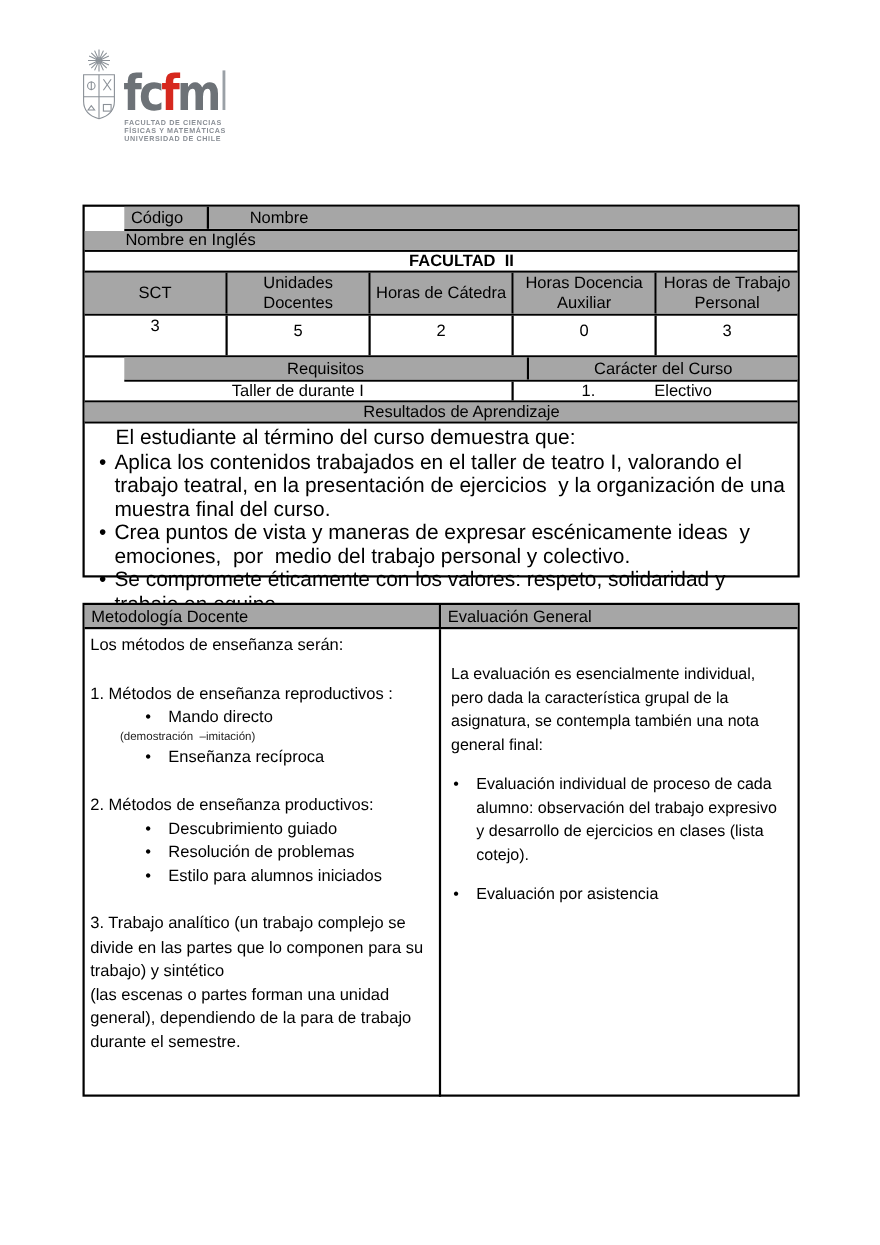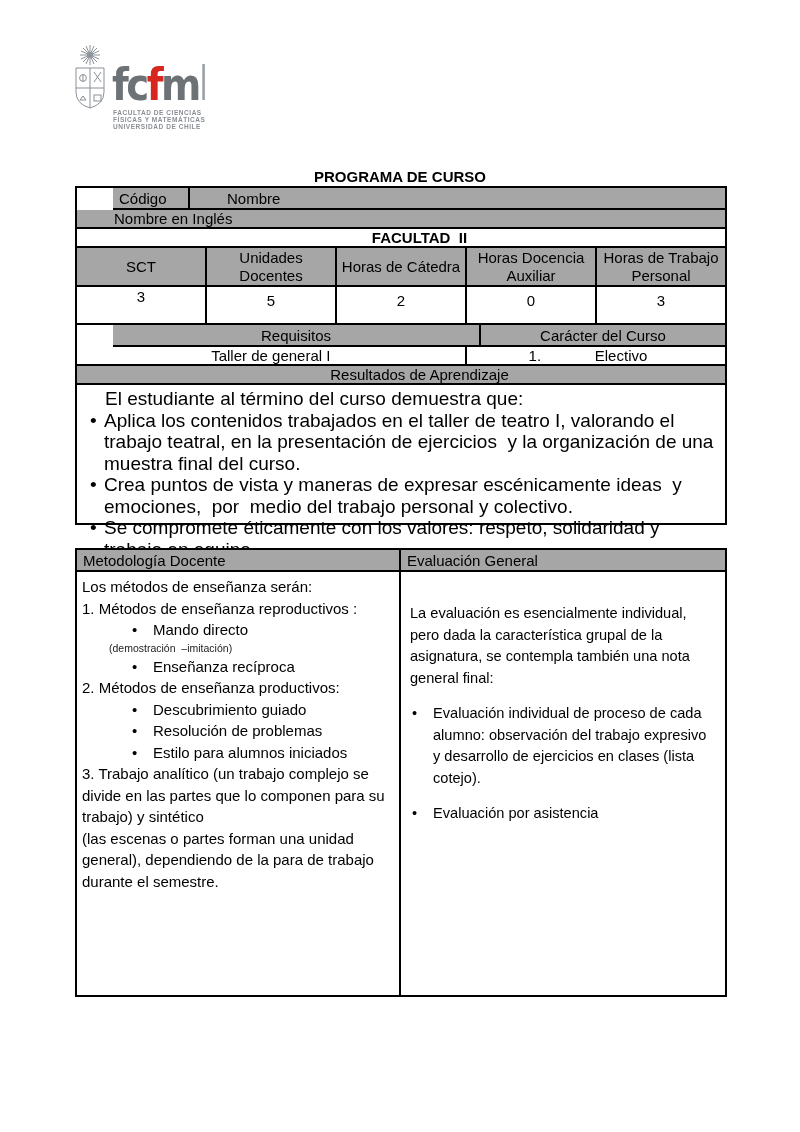--- a/index.html
+++ b/index.html
@@ -59,21 +59,21 @@
   .bullet { flex:none; }
   .learn .bullet { width:17px; padding-left:3px; }
   .bullet::before { content:"\2022"; }
 
   
   .t2 { top:548px; height:449px; }
   .t2 .hdr { height:22px; }
   .t2 .body { display:flex; height:425px; border-bottom:none; }
   .half { width:50%; flex:none; }
   .m-body { padding:4px 6px 0 5px; font-size:15px; line-height:21.5px; }
-  .m-body .sec { }
+  .m-body .sec { margin-top:22px; }
   .m-li { display:flex; padding-left:45px; }
   .m-li .bullet { width:26px; padding-left:5px; }
   .m-note { padding-left:27px; font-size:10.5px; line-height:15px; color:#222; }
   .e-body { padding:0 8px 0 9px; font-size:14.6px; line-height:21.5px; }
   .e-body .intro { margin-top:31px; }
   .e-li { display:flex; margin-top:14px; }
   .e-li .bullet { width:23px; padding-left:2px; }
   .e-li .btxt { flex:1; }
 </style>
 </head>
@@ -107,21 +107,20 @@
       </g>
     </svg>
     <div class="wordmark"><span class="wm-gray">fc</span><span class="wm-red">f</span><span class="wm-gray">m</span><span class="wm-bar"></span></div>
     <div class="faculty">
       <div>FACULTAD DE CIENCIAS</div>
       <div>FÍSICAS Y MATEMÁTICAS</div>
       <div>UNIVERSIDAD DE CHILE</div>
     </div>
   </div>
 
-  <div class="title">PROGRAMA DE CURSO</div>
 
   <div class="tbl t1">
     <div class="row h22">
       <div class="cell gray w-cod pl vc fs">
           <span>Código</span>
         </div>
       <div class="cell gray grow pl vc fs">
           <span>Nombre</span>
         </div>
     </div>
@@ -170,21 +169,21 @@
     <div class="row h22">
       <div class="cell gray fx3 cc fs">
           <span>Requisitos</span>
         </div>
       <div class="cell gray fx2 cc fs">
           <span>Carácter del Curso</span>
         </div>
     </div>
     <div class="row h19">
       <div class="cell fx3 cc fs">
-          <span>Taller de general I</span>
+          <span>Taller de durante I</span>
         </div>
       <div class="cell fx2 caracter fs">
         <span class="num">1.</span>
         <span class="val">Electivo</span>
       </div>
     </div>
     <div class="row h19">
       <div class="cell gray grow cc fs">
           <span>Resultados de Aprendizaje</span>
         </div>

